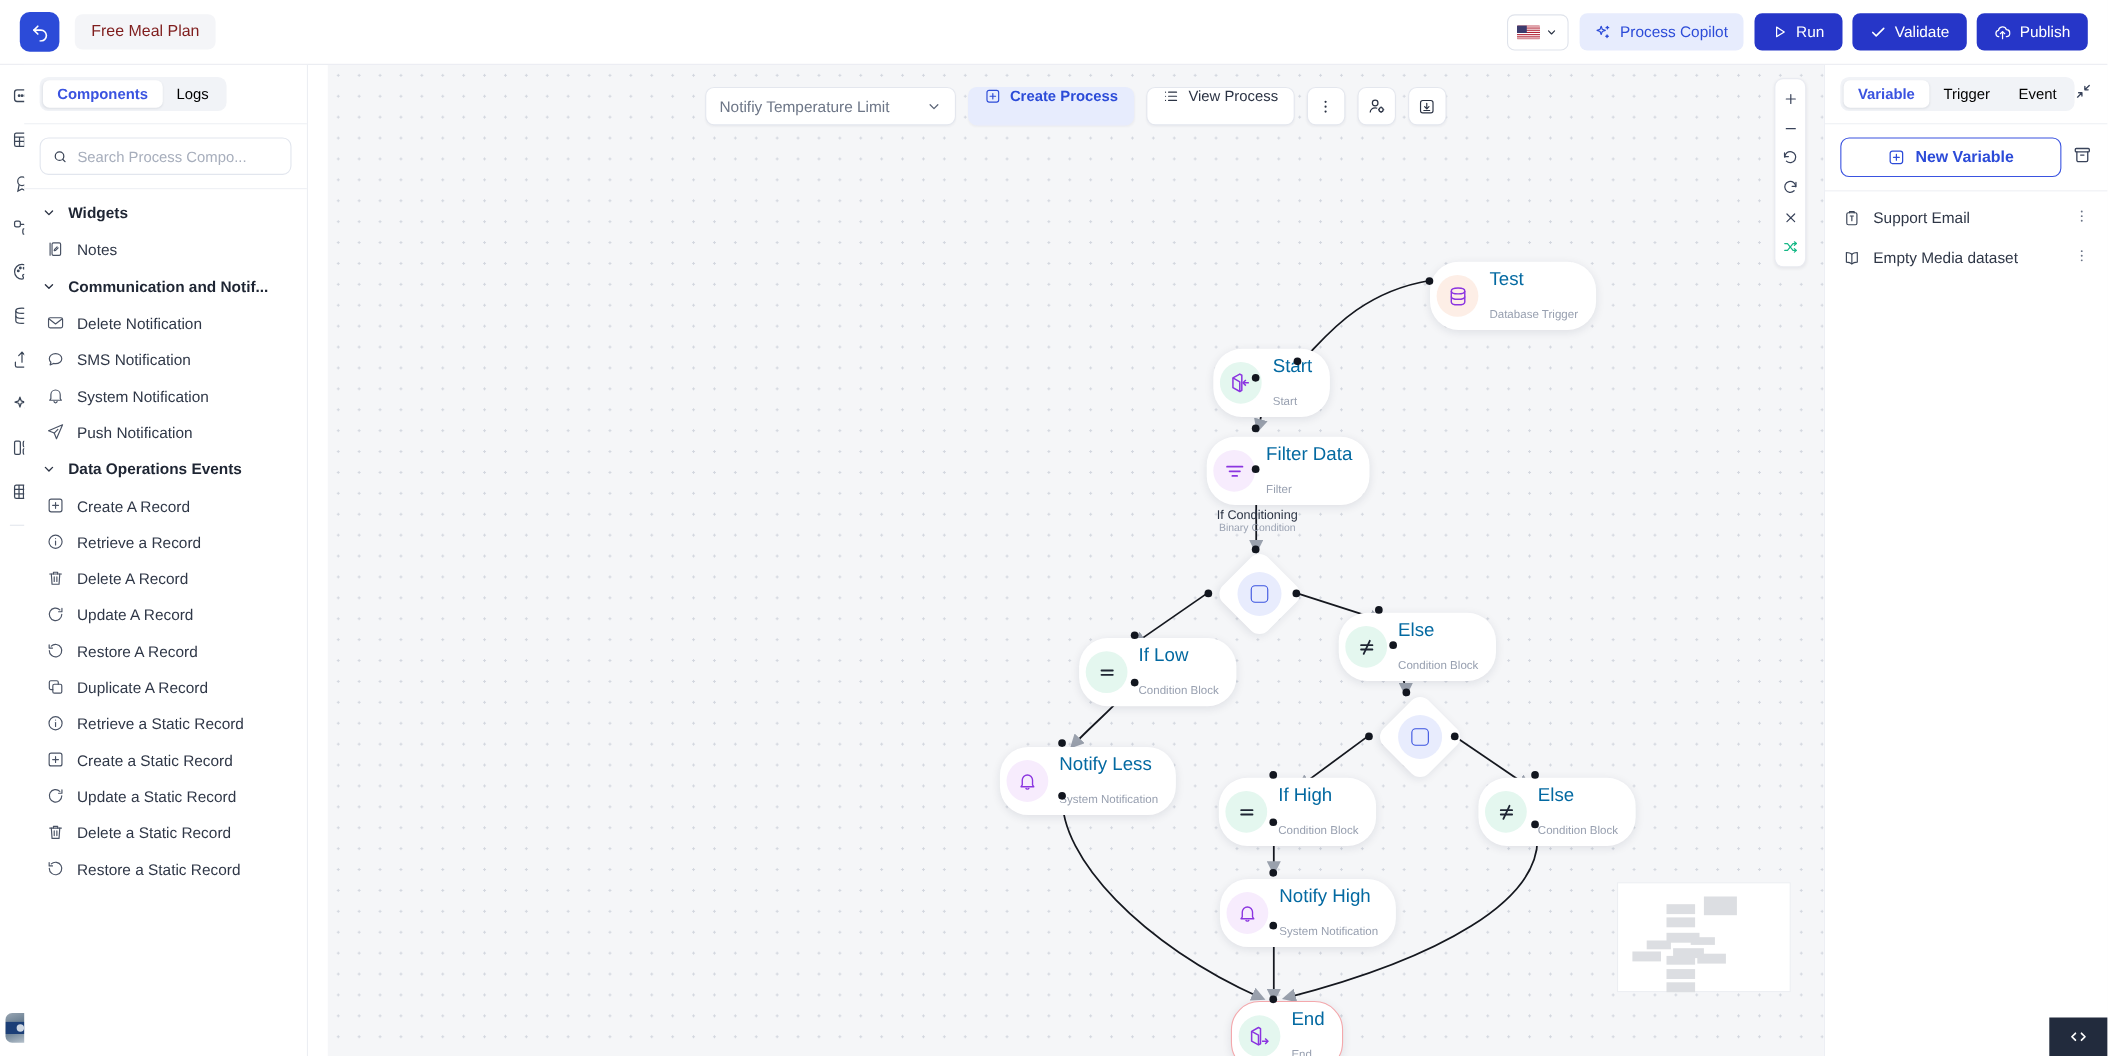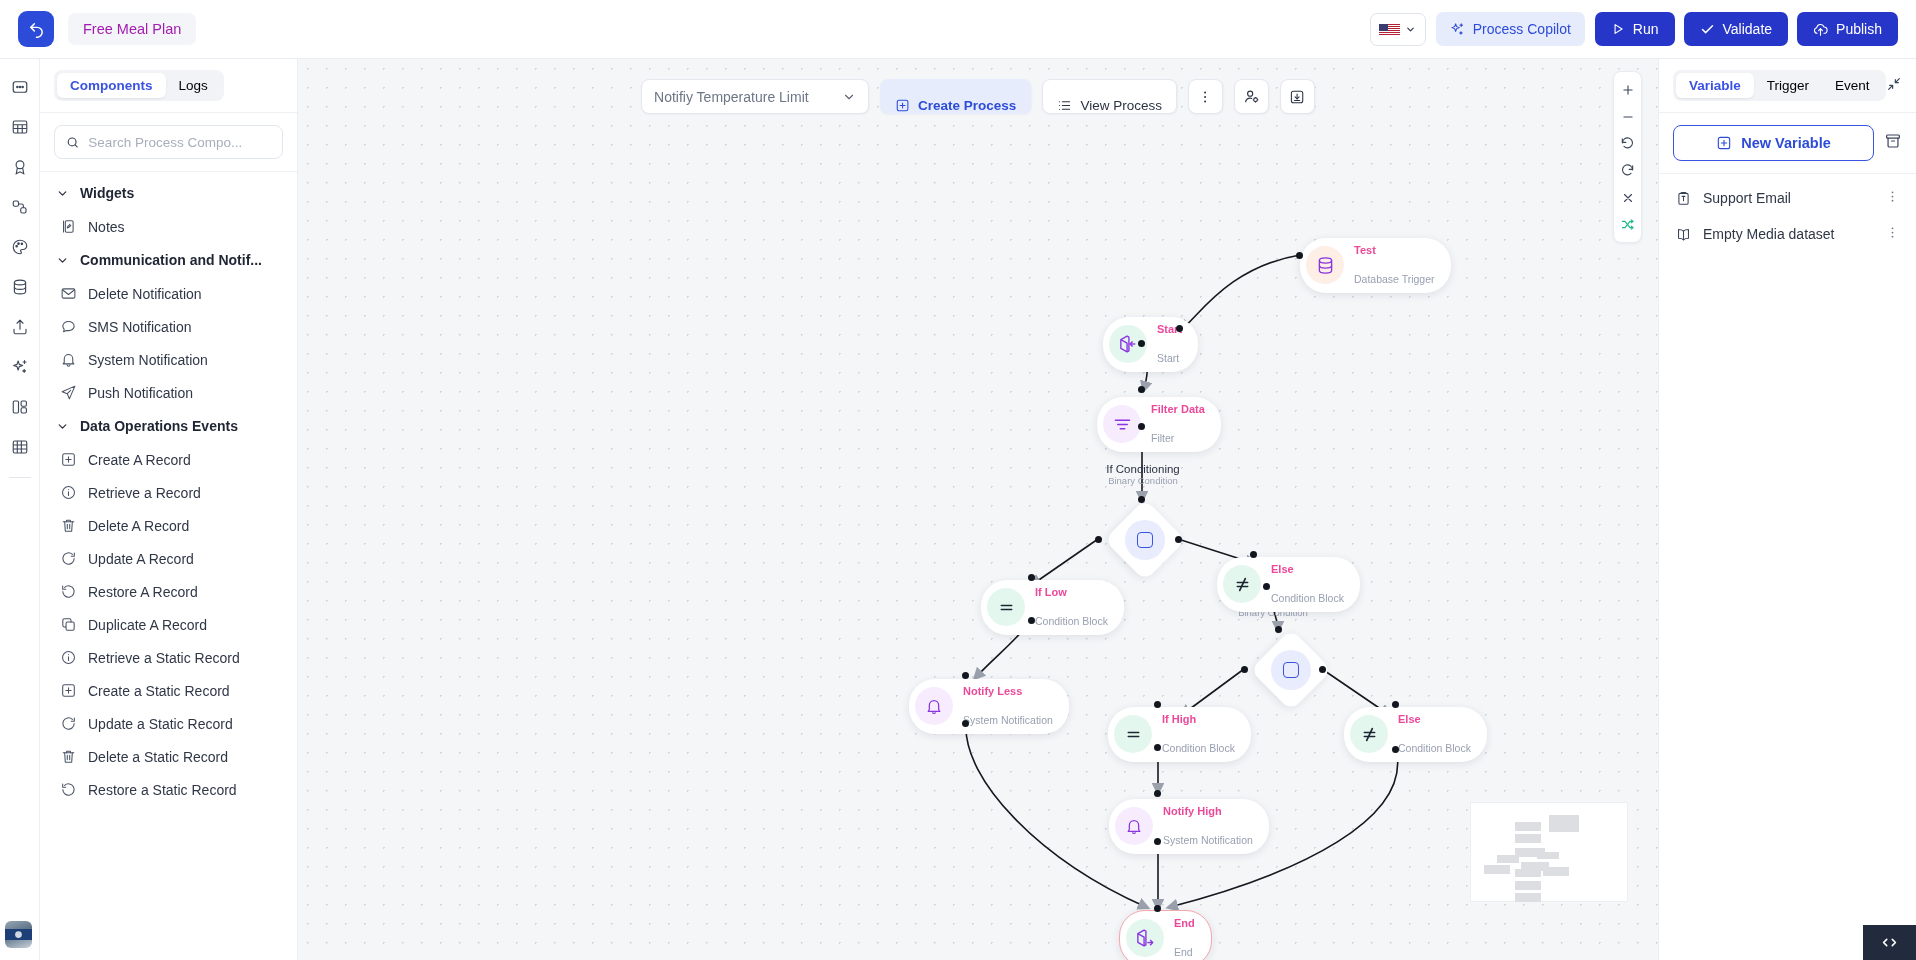--- a/index.html
+++ b/index.html
@@ -17,21 +17,21 @@
     background: #fff; border-bottom: 1px solid #e9ecf1;
     display: flex; align-items: center; padding: 0 18px;
   }
   .back-btn {
     width: 36px; height: 36px; border-radius: 9px; background: #2c4bd8;
     display: flex; align-items: center; justify-content: center;
     color: #fff; cursor: pointer; flex: none;
   }
   .plan-chip {
     margin-left: 14px; height: 32px; padding: 0 15px; border-radius: 7px;
-    background: #f4f5f8; color: #a21caf; font-size: 14.5px;
+    background: #f4f5f8; color: #7f1d1d; font-size: 14.5px;
     display: flex; align-items: center; cursor: pointer;
   }
   .topbar-spacer { flex: 1 1 auto; }
   .lang-select {
     height: 33px; width: 56px; border: 1px solid #dfe3eb; border-radius: 7px;
     display: flex; align-items: center; justify-content: center; gap: 5px;
     background: #fff; cursor: pointer; margin-right: 10px;
   }
   .flag { width: 21px; height: 13px; border-radius: 1px; overflow: hidden; display:block; }
   .copilot-btn {
@@ -64,21 +64,21 @@
     background: linear-gradient(160deg,#9aa7b4 0%,#5b7287 45%,#c9d2da 100%);
     display: flex; align-items: center; justify-content: center;
   }
   .cam-badge .inner {
     width: 27px; height: 11px; background: #1c3f77; display:flex;
     align-items:center; justify-content:center;
   }
 
   
   .panel {
-    position: absolute; top: 59px; left: 40px; width: 258px; height: 901px;
+    position: absolute; top: 59px; left: 22px; width: 258px; height: 901px;
     background: #fff; border-right: 1px solid #eceef3;
     display: flex; flex-direction: column;
   }
   .panel-tabs { padding: 11px 14px 11px 14px; }
   .seg {
     display: inline-flex; background: #f1f3f7; border-radius: 8px; padding: 3px;
   }
   .seg-item {
     padding: 5px 13px; font-size: 13.5px; border-radius: 6px; cursor: pointer;
     color: #000000;
@@ -120,21 +120,21 @@
     display: flex; align-items: center; gap: 11px; z-index: 20;
   }
   .proc-select {
     height: 35px; min-width: 228px; background: #fff; border: 1px solid #e4e7ee;
     border-radius: 8px; display: flex; align-items: center; justify-content: space-between;
     padding: 0 12px; font-size: 14px; color: #6d7687; cursor: pointer;
     box-shadow: 0 1px 2px rgba(16,24,40,.04);
   }
   .tb-btn {
     height: 35px; background: #fff; border: 1px solid #e4e7ee; border-radius: 8px;
-    display: flex; align-items: flex-end; gap: 8px; padding: 0 14px;
+    display: flex; align-items: flex-start; gap: 8px; padding: 0 14px;
     font-size: 13.5px; color: #2b3344; cursor: pointer;
     box-shadow: 0 1px 2px rgba(16,24,40,.04);
   }
   .tb-btn.primary { background: #e7ecfd; border-color: #e7ecfd; color: #2c4bd8; font-weight: 600; }
   .tb-icon {
     width: 35px; height: 35px; background: #fff; border: 1px solid #e4e7ee;
     border-radius: 8px; display: flex; align-items: center; justify-content: center;
     color: #2b3344; cursor: pointer; box-shadow: 0 1px 2px rgba(16,24,40,.04);
   }
   .zoom-ctrls {
@@ -156,21 +156,21 @@
   .node {
     position: absolute; background: #fff; border-radius: 26px;
     box-shadow: 0 2px 9px rgba(24,32,58,.10); display: flex; align-items: center;
     padding: 6px 16px 6px 6px; gap: 10px; cursor: pointer; z-index: 6;
   }
   .node.end-node { border: 1.6px solid #f4a8ac; }
   .node .nic {
     width: 38px; height: 38px; border-radius: 50%; flex: none;
     display: flex; align-items: center; justify-content: center;
   }
-  .node .ntitle { font-size: 11px; color: #ec4899; font-weight: 700; line-height: 1.2; }
+  .node .ntitle { font-size: 17px; color: #0369a1; font-weight: 400; line-height: 1.2; }
   .node .nsub { font-size: 10.5px; color: #98a0b0; line-height: 1.3; margin-top: 16px; }
   .dot {
     position: absolute; width: 7px; height: 7px; border-radius: 50%;
     background: #12161f; z-index: 9;
   }
   .diamond {
     position: absolute; width: 58px; height: 58px; background: #fff;
     border-radius: 11px; transform: rotate(45deg);
     box-shadow: 0 2px 9px rgba(24,32,58,.10);
     display: flex; align-items: center; justify-content: center; z-index: 6; cursor: pointer;

